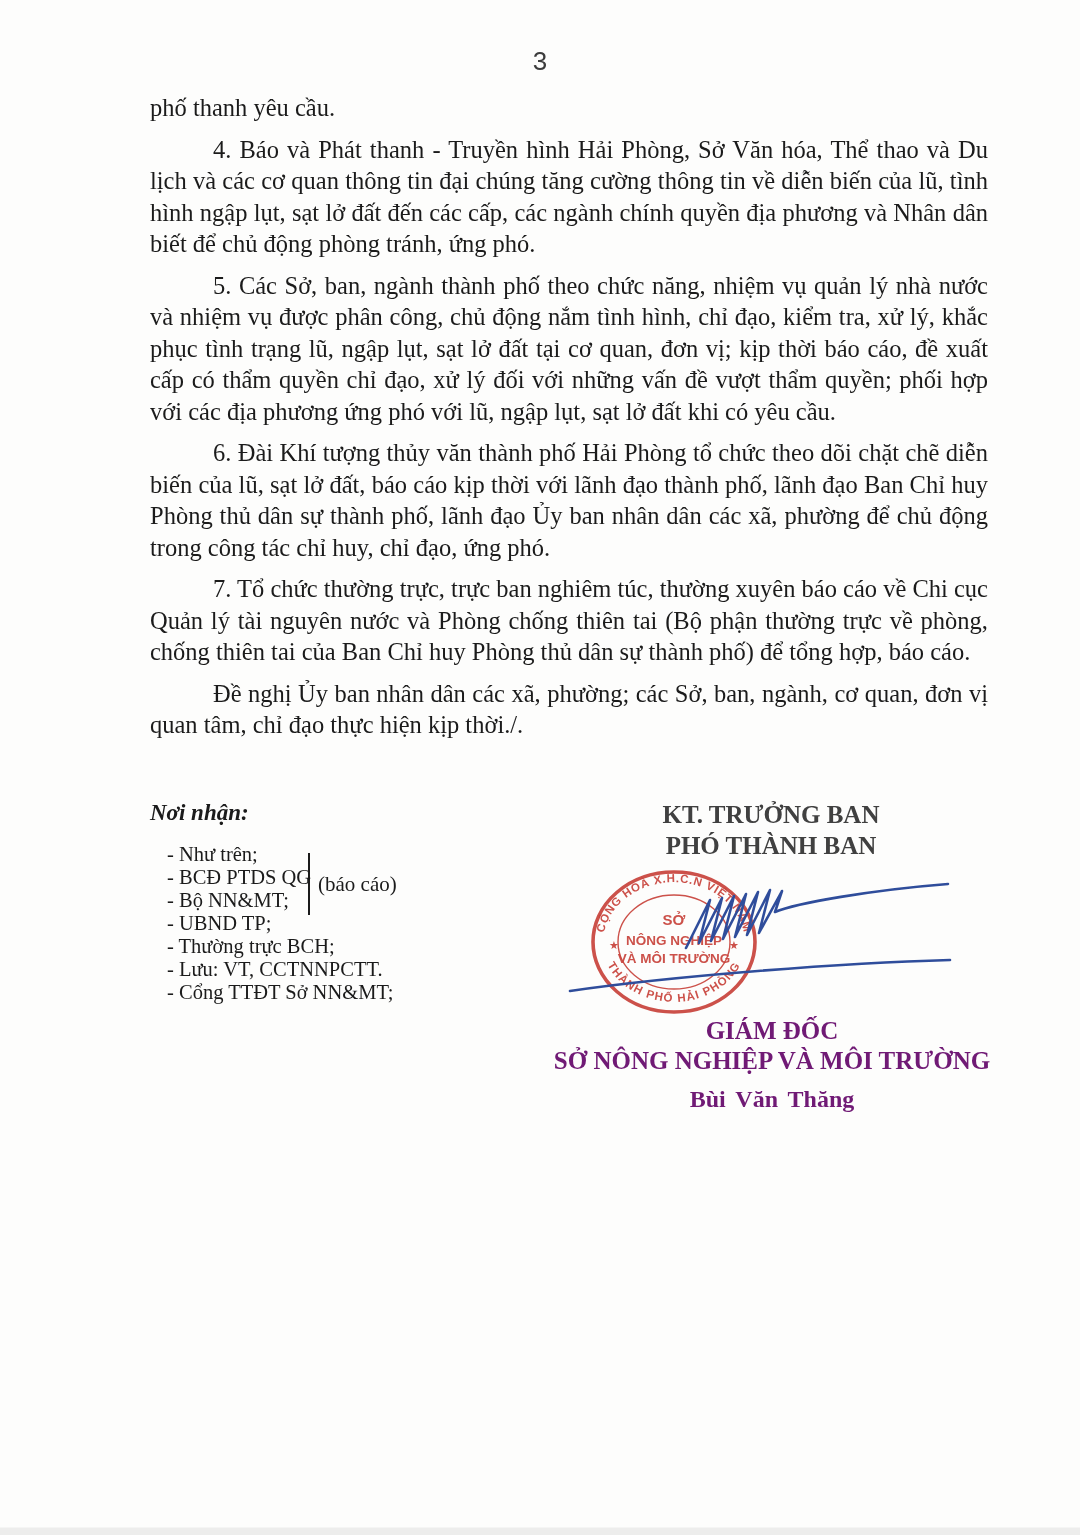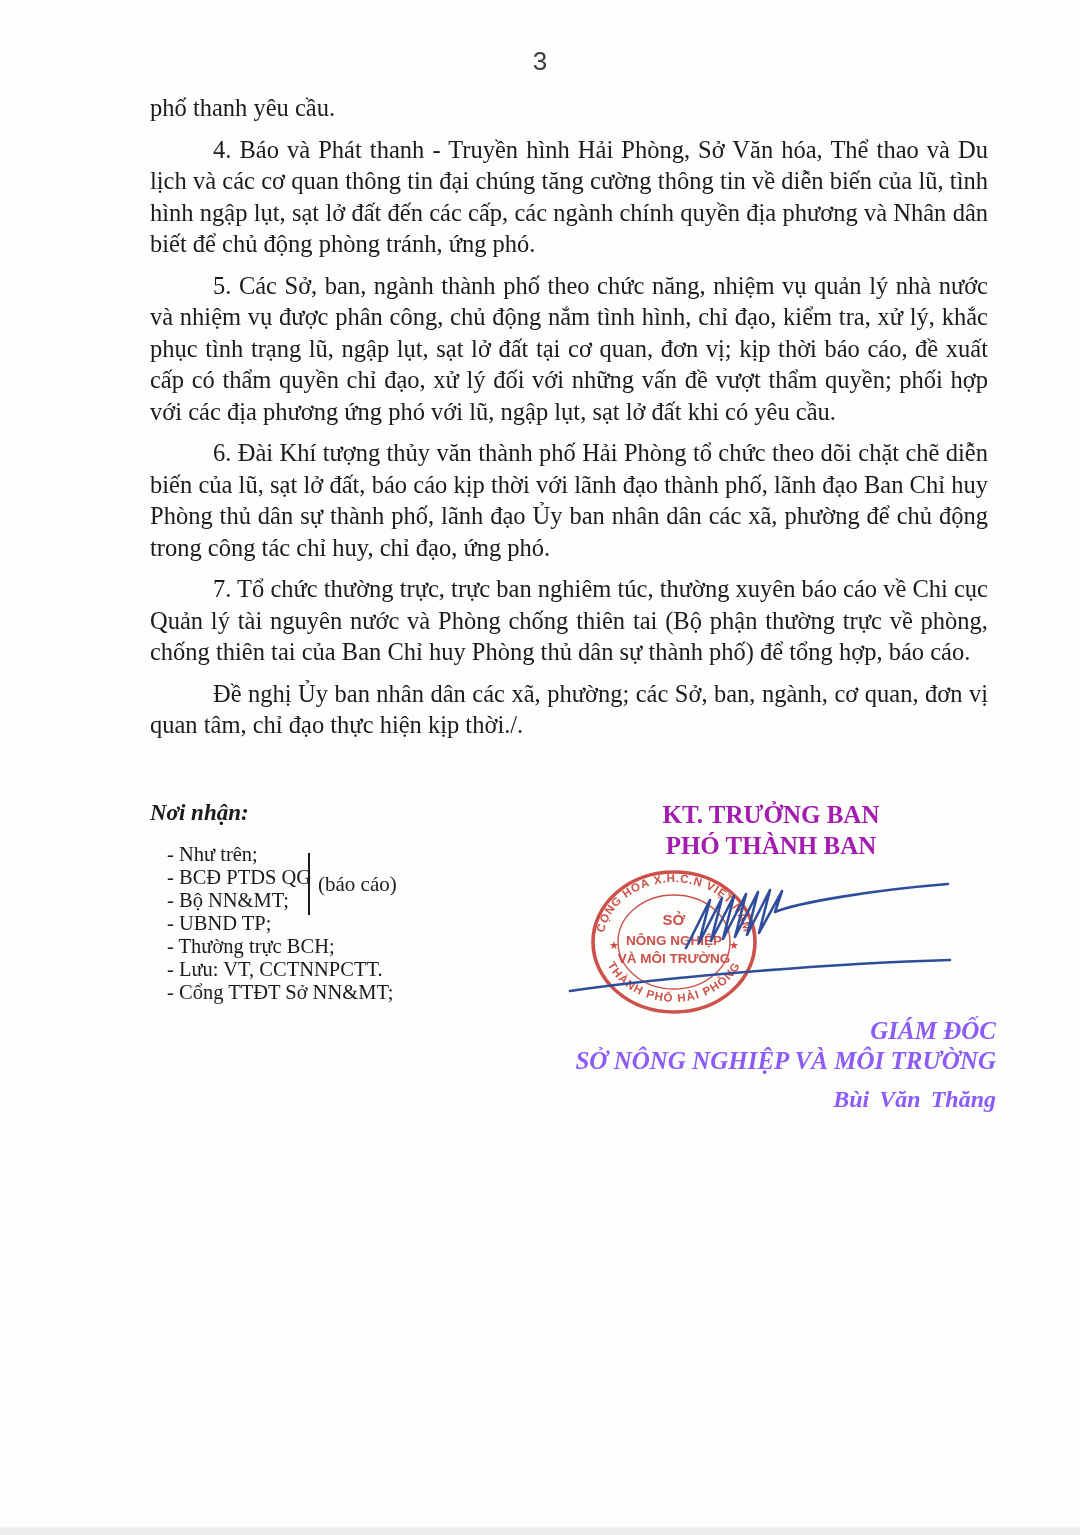--- a/index.html
+++ b/index.html
@@ -34,27 +34,27 @@
   .recipients-bracket{
     position:absolute;left:158px;top:53px;height:62px;width:0;
     border-left:2.5px solid #1b1b1b;
   }
   .recipients-note{
     position:absolute;left:168px;top:72px;font-size:21px;text-align:right;
   }
   .sign-title{
     position:absolute;left:555px;top:799px;width:432px;
     text-align:center;font-weight:bold;font-size:25px;line-height:31px;
-    color:#a21caf;
+    color:#404040;
   }
   .stamp{position:absolute;left:589px;top:869px;width:170px;height:148px;}
   .signature{position:absolute;left:552px;top:860px;width:412px;height:142px;}
   .director-block{
     position:absolute;left:548px;top:1016px;width:448px;
-    text-align:right;color:#8b5cf6;font-style:italic;
+    text-align:center;color:#701a75;
   }
   .director-role{font-weight:bold;font-size:25px;line-height:29px;margin:0;}
   .director-org{font-weight:bold;font-size:25px;line-height:29px;margin:1px 0 0 0;}
   .signer-name{font-weight:bold;font-size:24px;margin:11px 0 0 0;word-spacing:4px;}
   .bottom-edge{
     position:absolute;left:0;bottom:0;width:1080px;height:7px;
     background:#ededec;border-top:1px solid #f5f5f4;
   }
 </style>
 </head>

